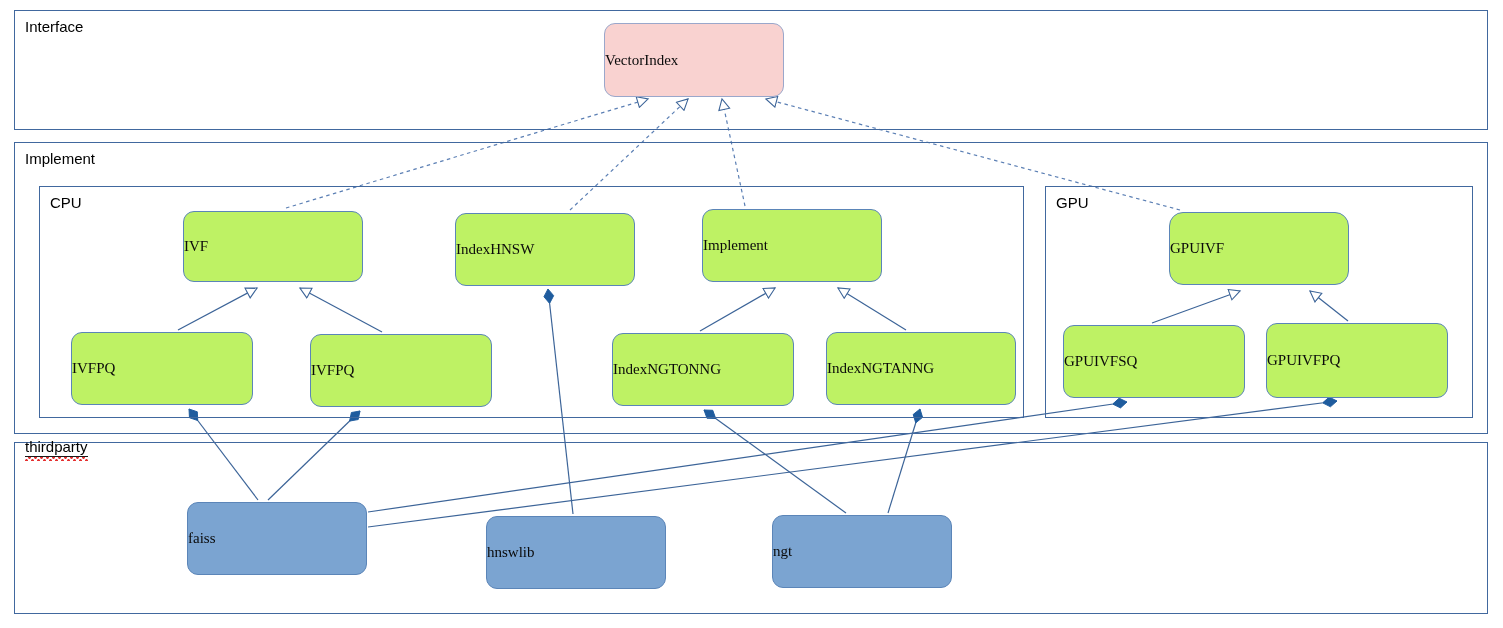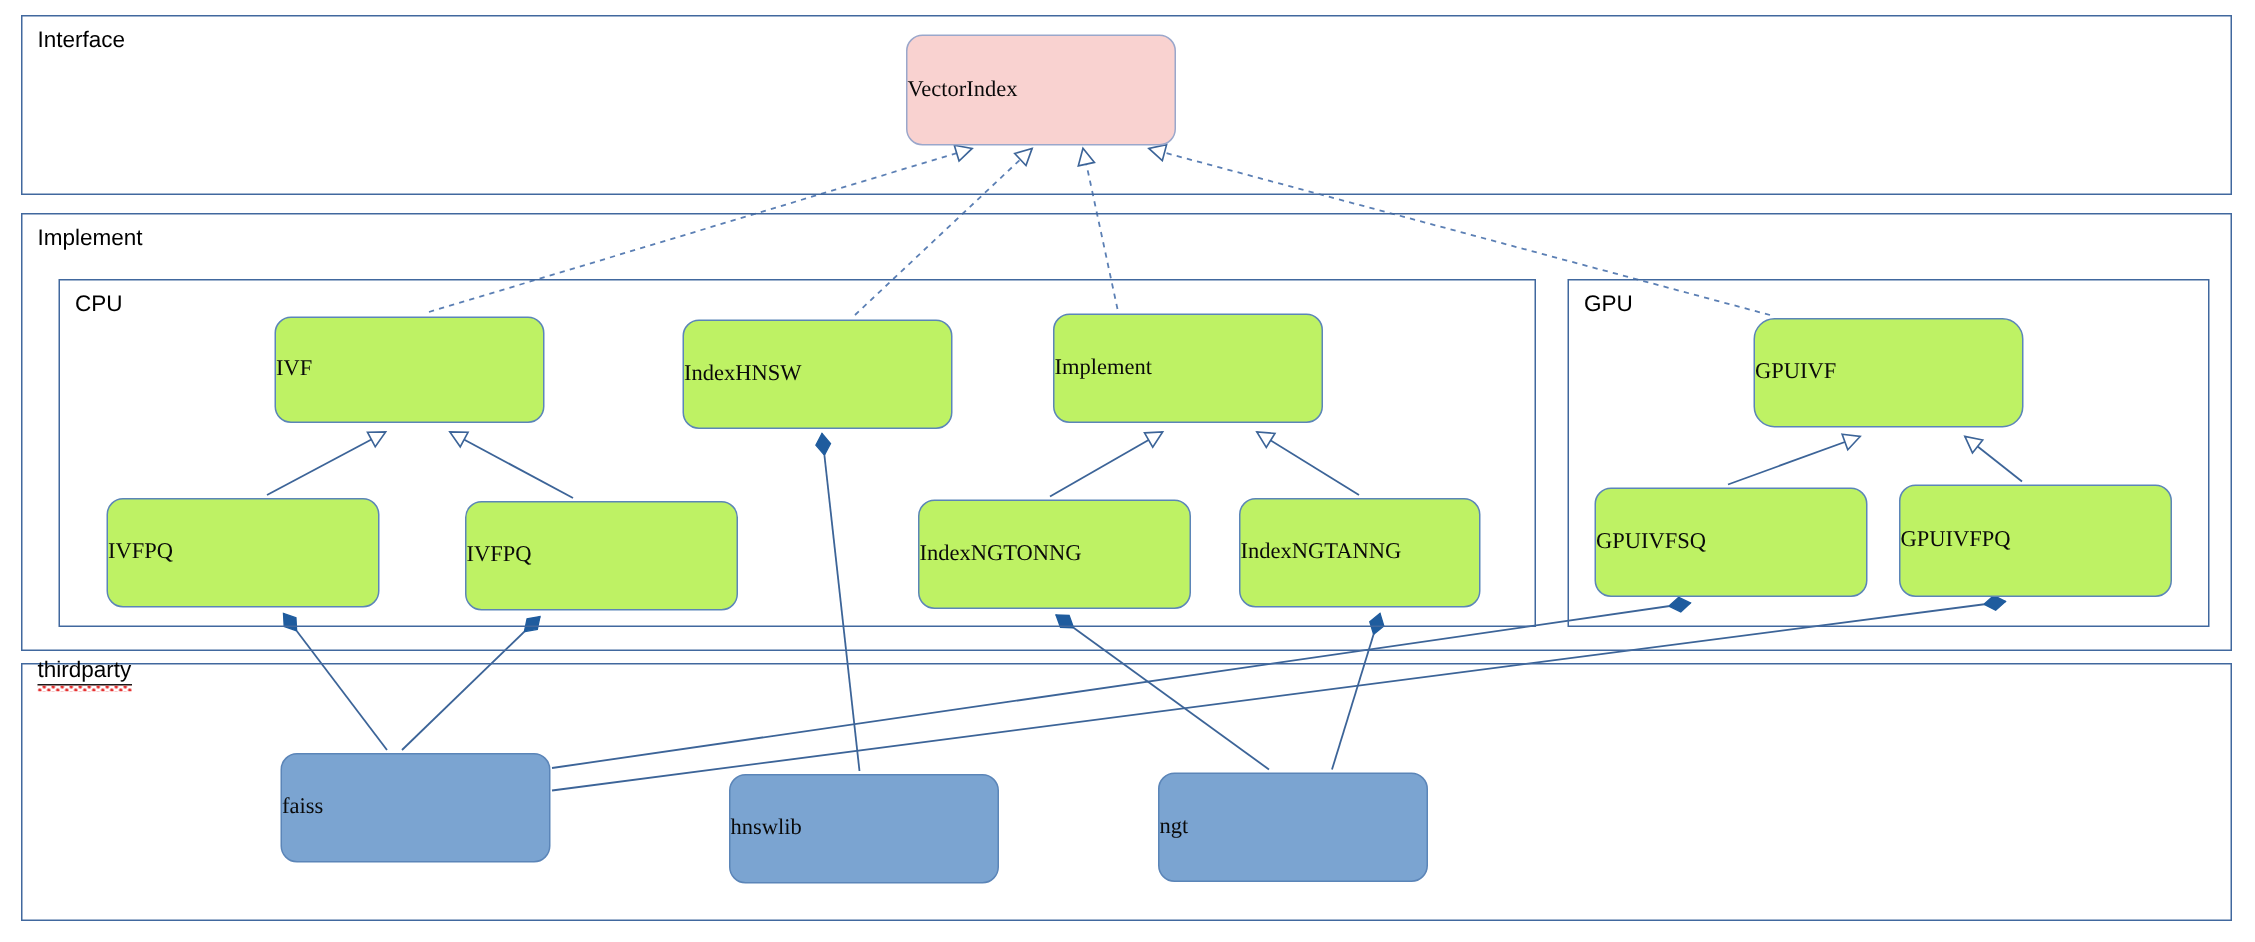--- a/index.html
+++ b/index.html
@@ -94,21 +94,21 @@
       </div>
       <div class="node green" style="left: 71px; top: 332px; width: 182px; height: 73px;">
         <span>IVFPQ</span>
       </div>
       <div class="node green" style="left: 290px; top: 334px; width: 182px; height: 73px; margin-left: 20px;">
         <span>IVFPQ</span>
       </div>
       <div class="node green" style="left: 612px; top: 333px; width: 182px; height: 73px;">
         <span>IndexNGTONNG</span>
       </div>
-      <div class="node green" style="left: 826px; top: 332px; width: 161px; height: 73px;">
+      <div class="node green" style="left: 826px; top: 332px; width: 190px; height: 73px;">
         <span>IndexNGTANNG</span>
       </div>
       <div class="node green" style="left: 1169px; top: 212px; width: 180px; height: 73px; border-radius: 14px;">
         <span>GPUIVF</span>
       </div>
       <div class="node green" style="left: 1063px; top: 325px; width: 182px; height: 73px;">
         <span>GPUIVFSQ</span>
       </div>
       <div class="node green" style="left: 1266px; top: 323px; width: 182px; height: 75px;">
         <span>GPUIVFPQ</span>

